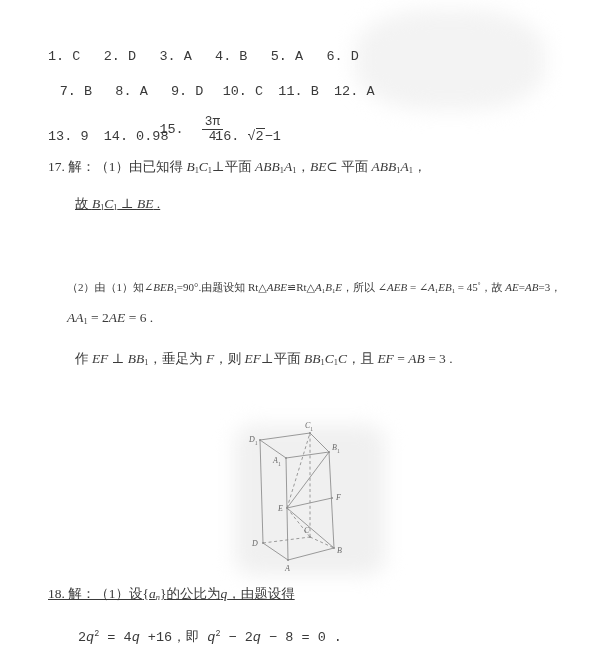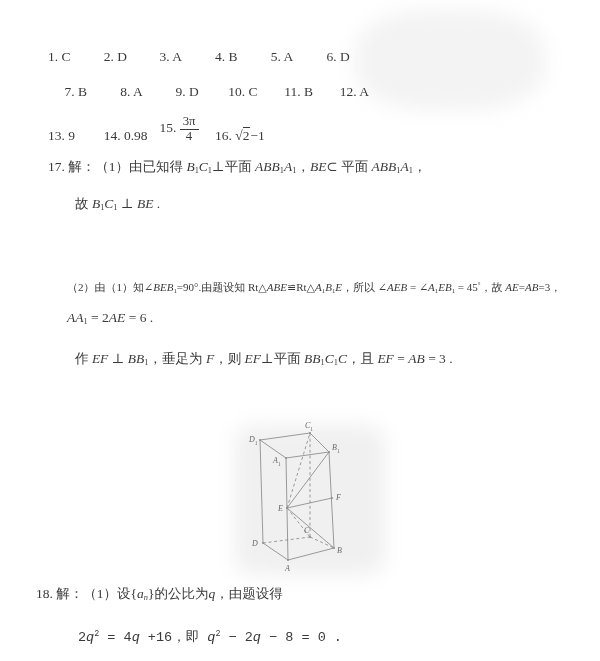--- a/index.html
+++ b/index.html
@@ -8,36 +8,36 @@
     font-family:"Liberation Serif","DejaVu Serif","DejaVu Sans",serif;
     color:#3a3a3a; font-size:13.5px; overflow:hidden;
   }
   .shade{position:absolute; pointer-events:none; filter:blur(10px);}
   .shade-top{left:355px; top:10px; width:190px; height:100px; background:#f3f3f3; border-radius:40%;}
   .shade-fig{left:235px; top:425px; width:150px; height:150px; background:#f0f0f0; border-radius:12%;}
   .row{position:absolute; display:flex; white-space:pre;}
   .row-1{left:48px; top:49px;}
   .row-2{left:48px; top:84px;text-align:center;}
   .row-3{left:48px; top:110px; height:34px; align-items:flex-end;}
-  .ans-cell{width:55.7px; flex:0 0 auto;}
+  .ans-cell{width:55.7px; flex:0 0 auto;font-family:Liberation Mono, monospace;}
   .line{position:absolute; white-space:pre; line-height:1.25;}
   .l17-0{left:48px; top:159px;}
-  .l17-1{left:75px; top:196px;}
+  .l17-1{left:75px; top:196px;text-decoration:underline;}
   .l17-2{left:75px; top:236px;}
   .l17-3{left:67px; top:281px; font-size:11px;}
   .l17-4{left:67px; top:310px;}
   .l17-5{left:75px; top:351px;text-align:right;}
   .l17-6{left:65px; top:386px;}
-  .l18-0{left:36px; top:586px;}
+  .l18-0{left:48px; top:586px;text-decoration:underline;}
   .l18-1{left:78px; top:629px;font-family:Liberation Mono, monospace;}
   .mi{font-style:italic;}
   .msub{font-size:0.62em; vertical-align:-0.28em;}
   .msubi{font-size:0.62em; vertical-align:-0.28em; font-style:italic;}
   .msup{font-size:0.62em; vertical-align:0.55em;}
-  .frac{display:inline-block; vertical-align:middle; text-align:center; line-height:1.08; margin:0 0; font-size:0.95em;}
+  .frac{display:inline-block; vertical-align:middle; text-align:center; line-height:1.08; margin:0 10px; font-size:0.95em;}
   .frac .num{display:block; border-bottom:1px solid currentColor; padding:0 3px;}
   .frac .den{display:block;}
   .sqrt{white-space:nowrap;}
   .sqrt .radc{border-top:1px solid currentColor; padding-right:1px;}
   .figure-svg{position:absolute; left:248px; top:418px;}
 </style>
 </head>
 <body>
 
 <div class="page">

